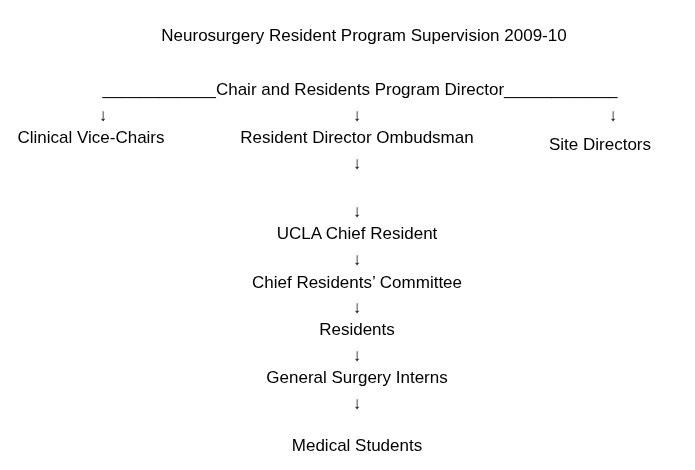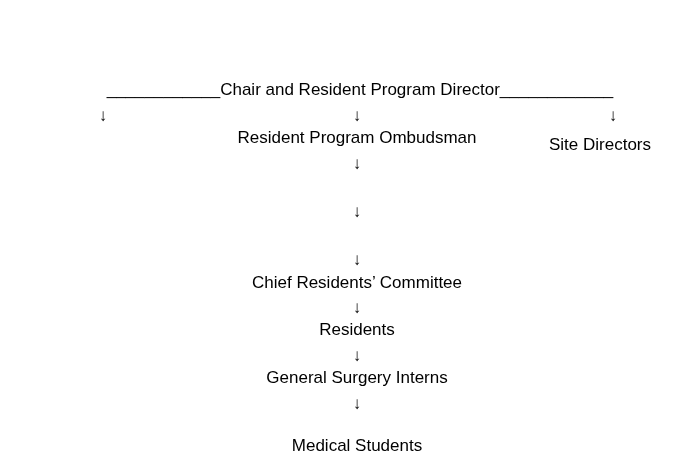--- a/index.html
+++ b/index.html
@@ -33,35 +33,38 @@
     font-family: "Liberation Sans", "DejaVu Sans", sans-serif;
     color: #000000;
   }
   .chair-line span { white-space: pre; }
 </style>
 </head>
 <body>
 
 <div class="canvas">
 
+  <div class="t" style="left:364px; top:27px;">Neurosurgery Resident Program Supervision 2009-10</div>
 
   <div class="t chair-line" style="left:360px; top:81px;">
-    <span>____________</span><span>Chair and Resident Program Director</span><span>____________</span>
+    <span>____________</span><span>Chair and Residents Program Director</span><span>____________</span>
   </div>
 
   <div class="arrow" style="left:103px; top:107px;">↓</div>
   <div class="arrow" style="left:357px; top:107px;">↓</div>
   <div class="arrow" style="left:613px; top:107px;">↓</div>
 
-  <div class="t" style="left:357px; top:129px;">Resident Program Ombudsman</div>
+  <div class="t" style="left:91px; top:129px;">Clinical Vice-Chairs</div>
+  <div class="t" style="left:357px; top:129px;">Resident Director Ombudsman</div>
   <div class="t" style="left:600px; top:136px;">Site Directors</div>
 
   <div class="arrow" style="left:357px; top:155px;">↓</div>
 
   <div class="arrow" style="left:357px; top:203px;">↓</div>
+  <div class="t" style="left:357px; top:225px;">UCLA Chief Resident</div>
 
   <div class="arrow" style="left:357px; top:251px;">↓</div>
   <div class="t" style="left:357px; top:274px;">Chief Residents’ Committee</div>
 
   <div class="arrow" style="left:357px; top:299px;">↓</div>
   <div class="t" style="left:357px; top:321px;">Residents</div>
 
   <div class="arrow" style="left:357px; top:347px;">↓</div>
   <div class="t" style="left:357px; top:369px;text-align:center;">General Surgery Interns</div>
 

